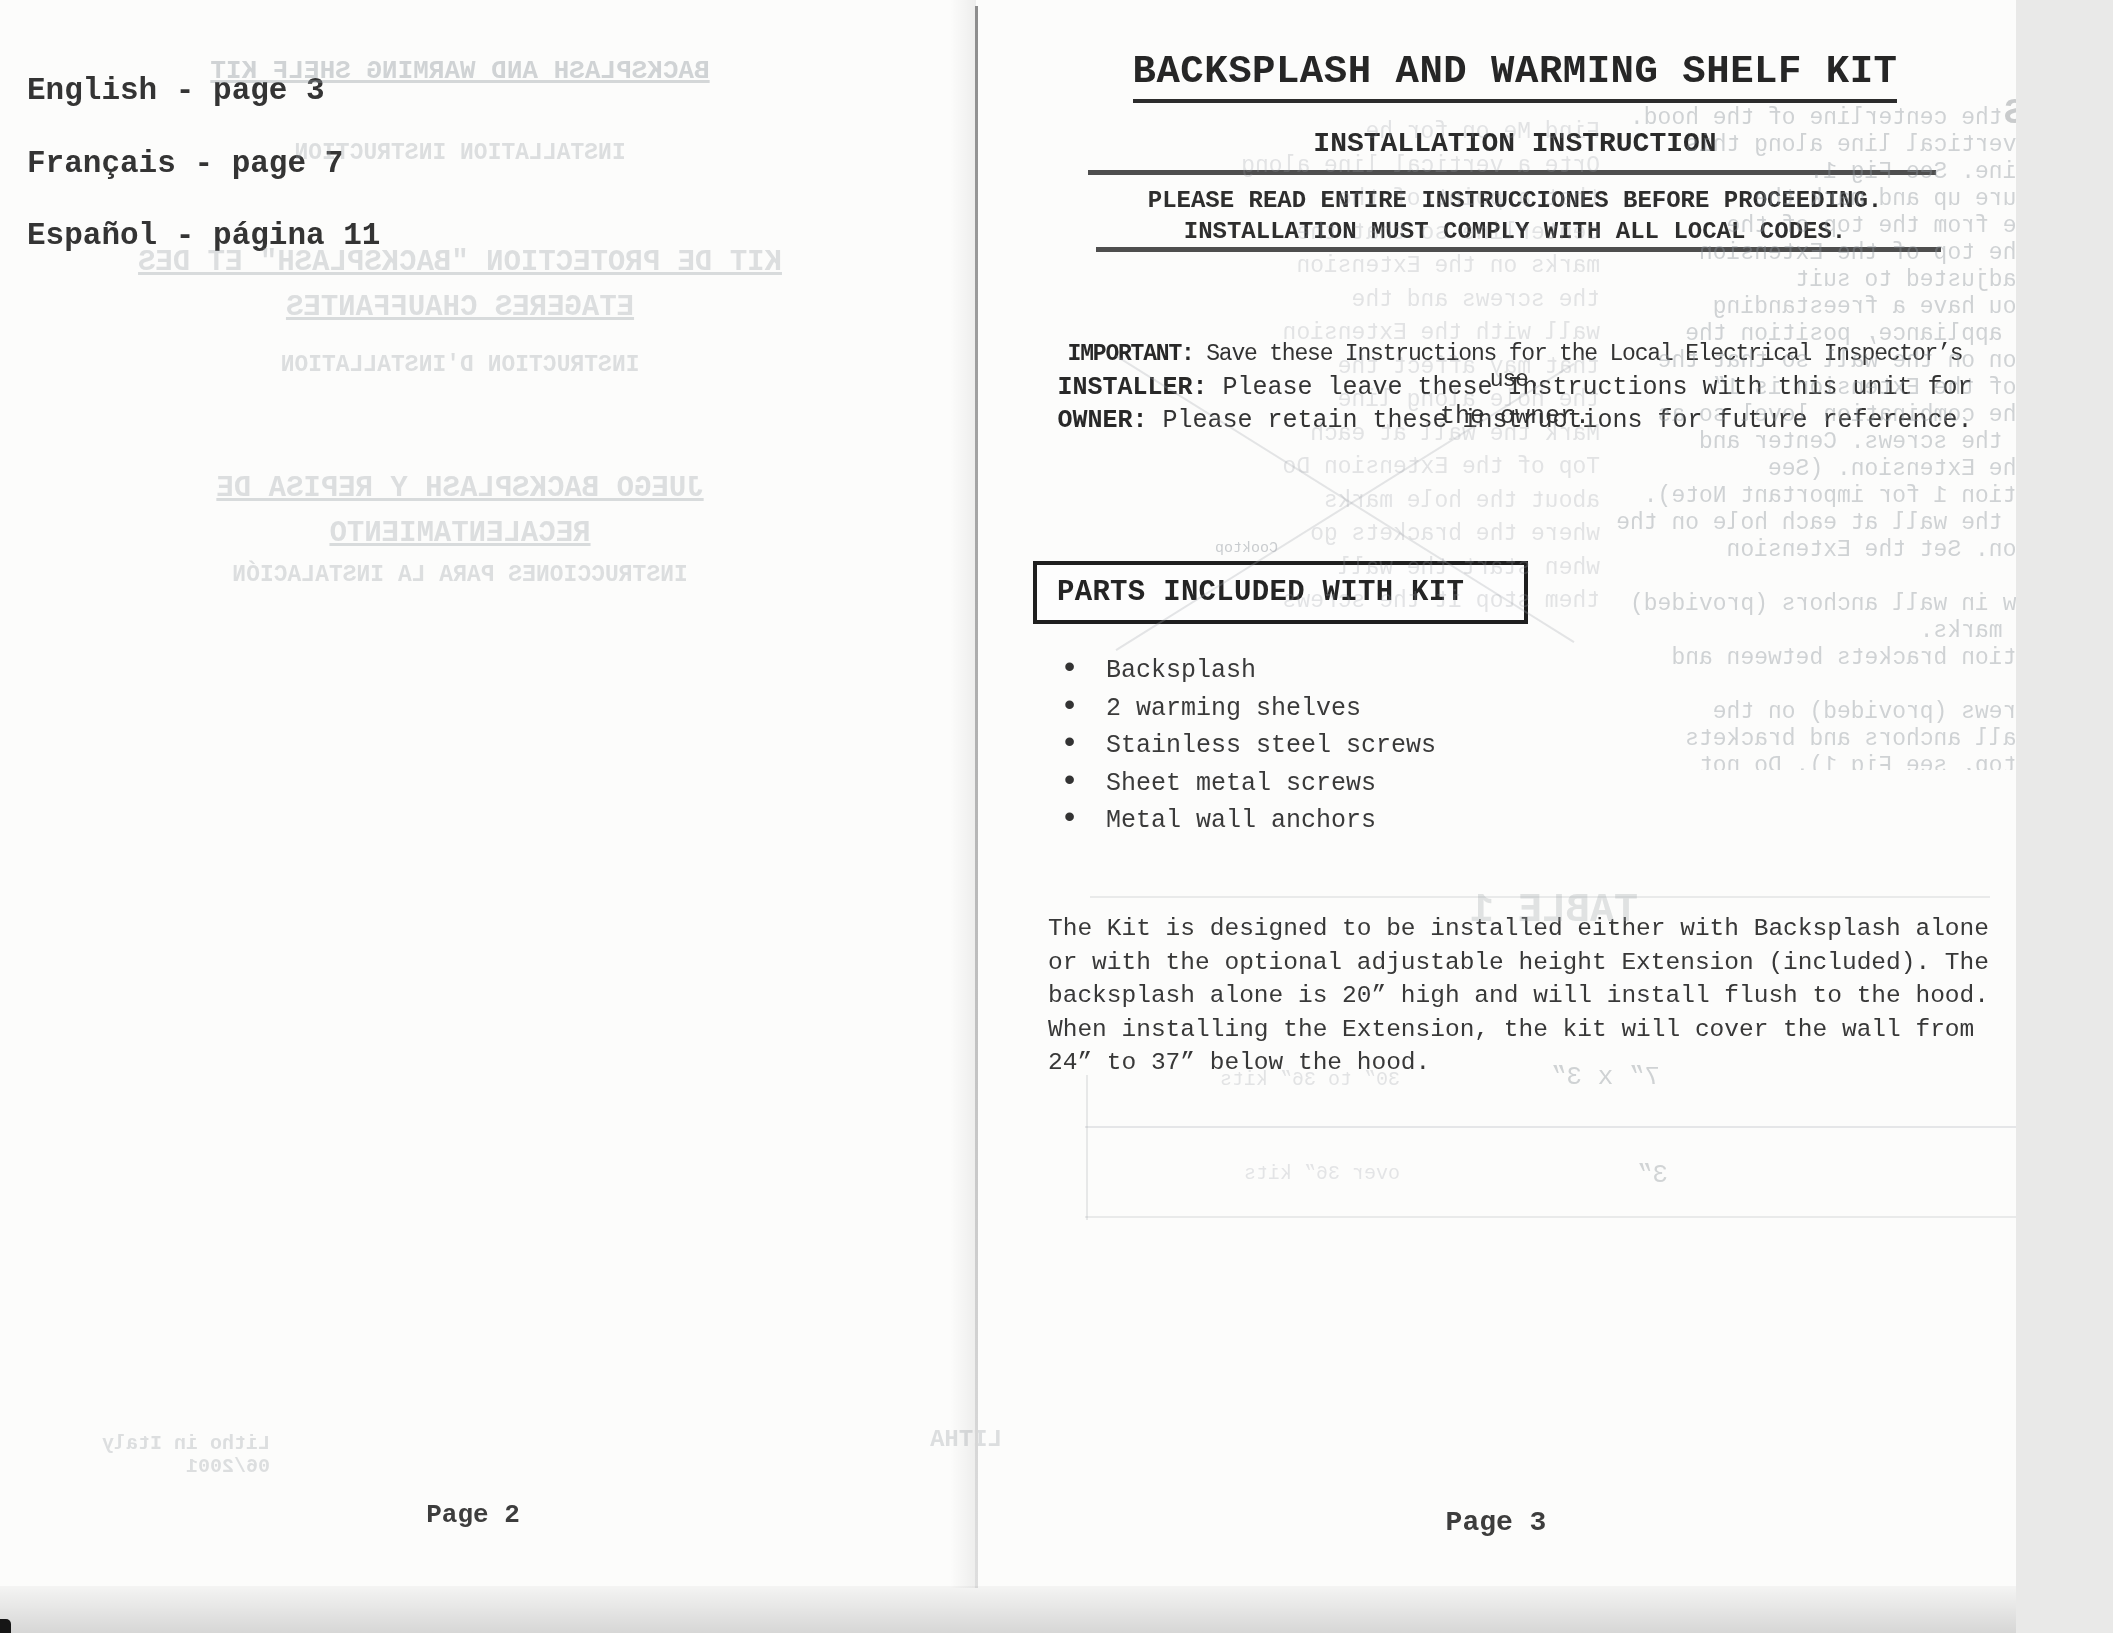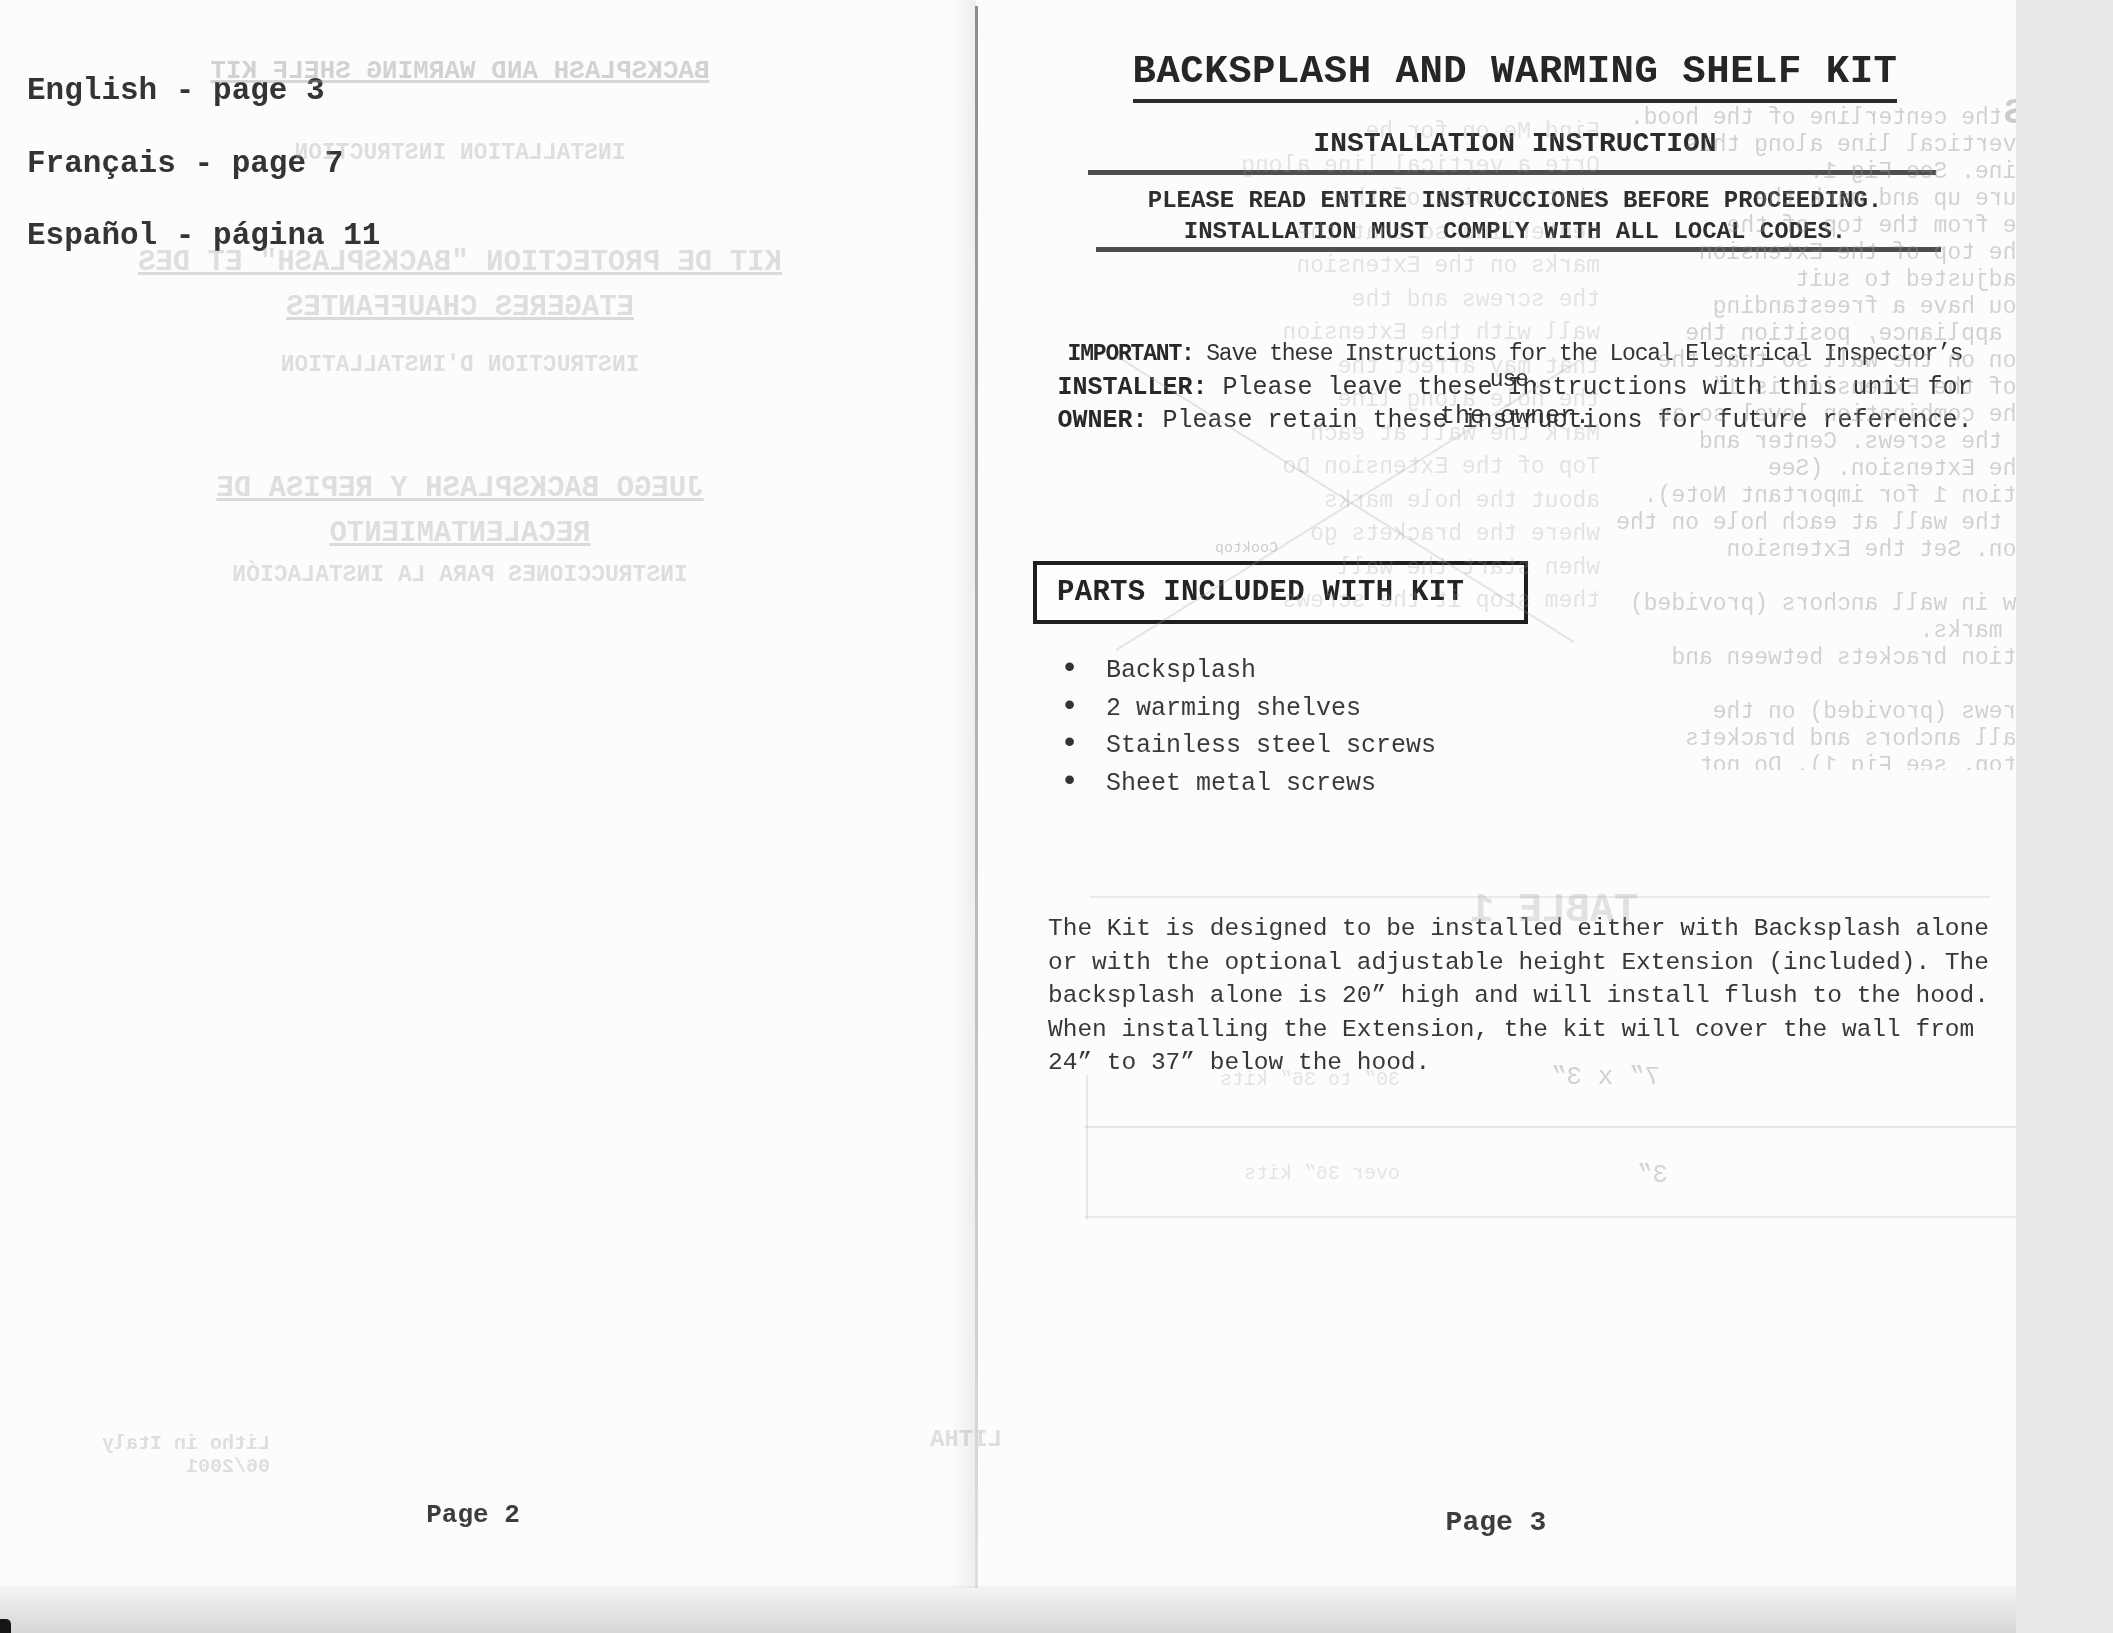--- a/index.html
+++ b/index.html
@@ -148,20 +148,21 @@
 
     <div id="parts-box" class="abs">
       <span class="t">PARTS INCLUDED WITH KIT</span>
     </div>
 
     <ul id="parts-list" class="abs">
       <li>Backsplash</li>
       <li>2 warming shelves</li>
       <li>Stainless steel screws</li>
       <li>Sheet metal screws</li>
+      <li>Metal wall anchors</li>
     </ul>
 
     <div id="para" class="abs">The Kit is designed to be installed either with Backsplash alone or with the optional adjustable height Extension (included).  The backsplash alone is 20” high and will install flush to the hood.  When installing the Extension, the kit will cover the wall from 24” to 37” below the hood.</div>
 
     <div id="page3" class="abs ctr">Page 3</div>
 
     <div id="st-corner" class="abs mirror">IF BACKS</div>
     <div id="st-center" class="abs mirror pre">Find Me on for he
 Orte a vertical line along
 that a point of the

